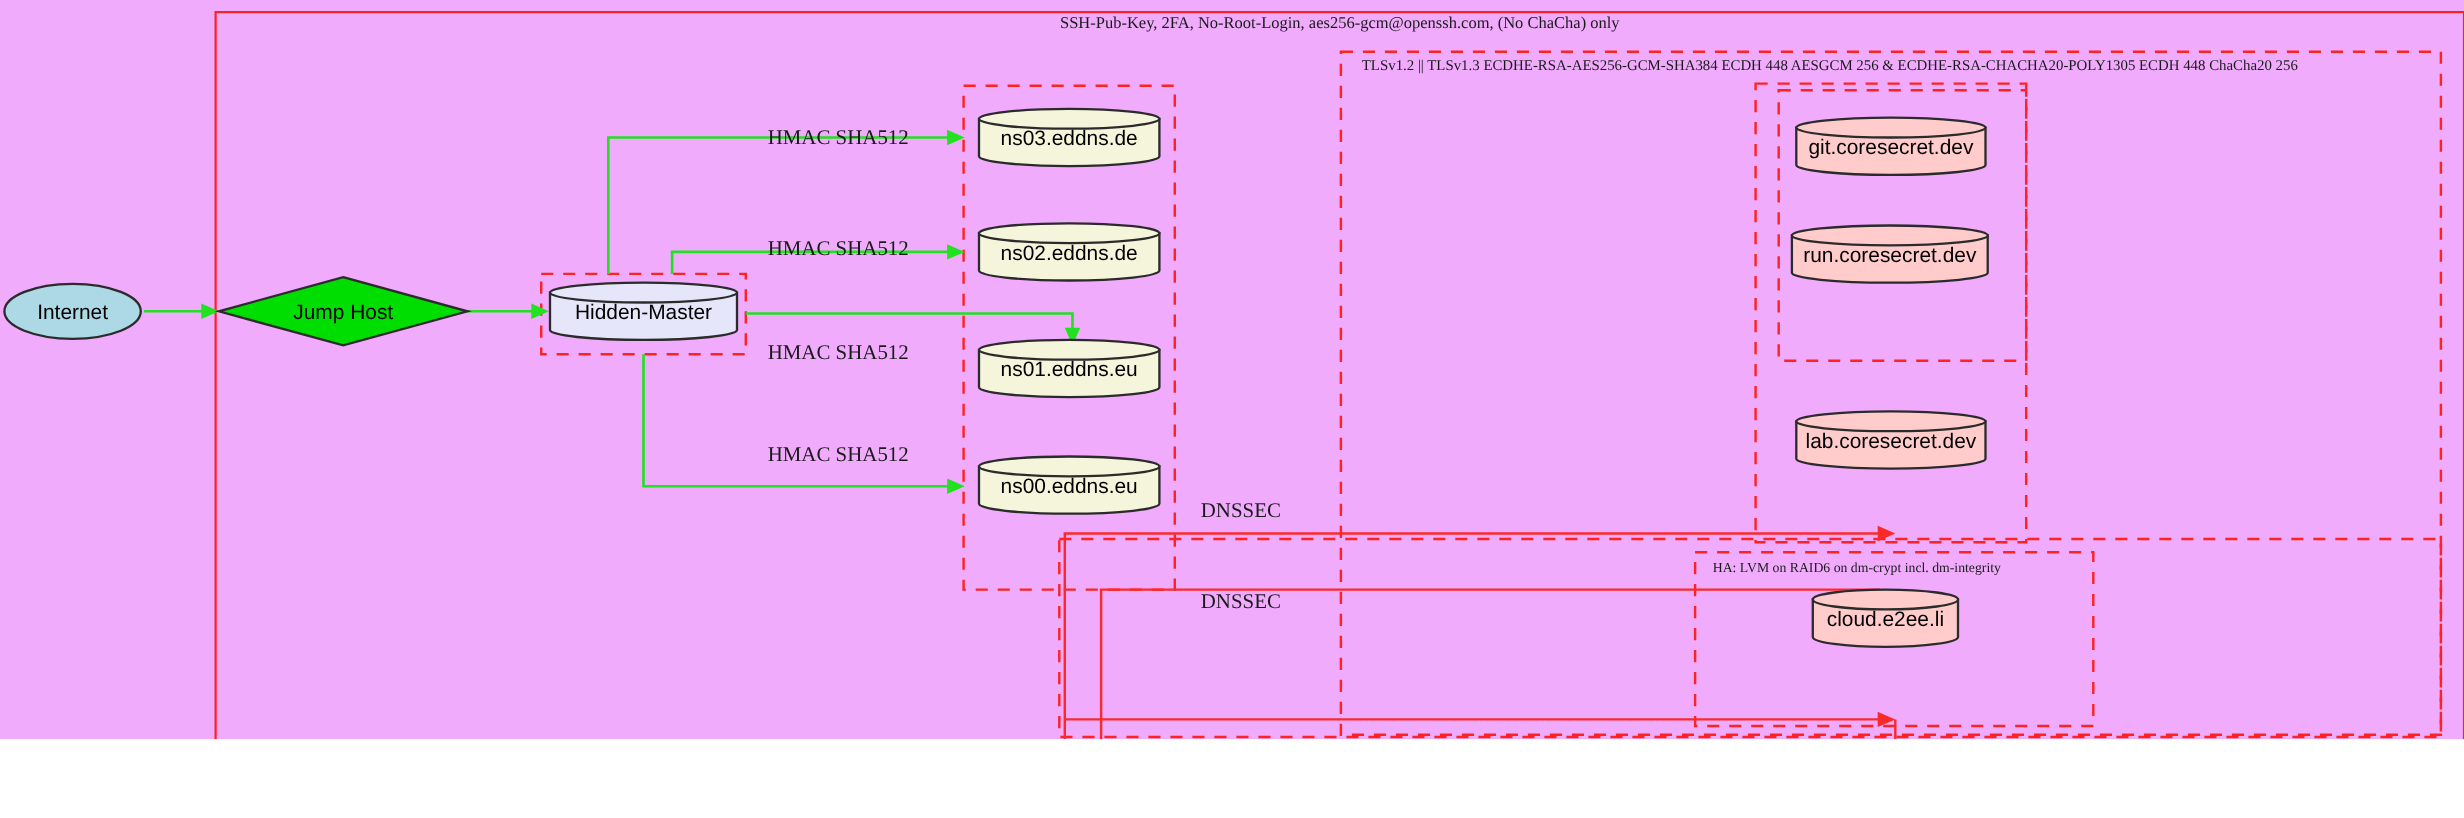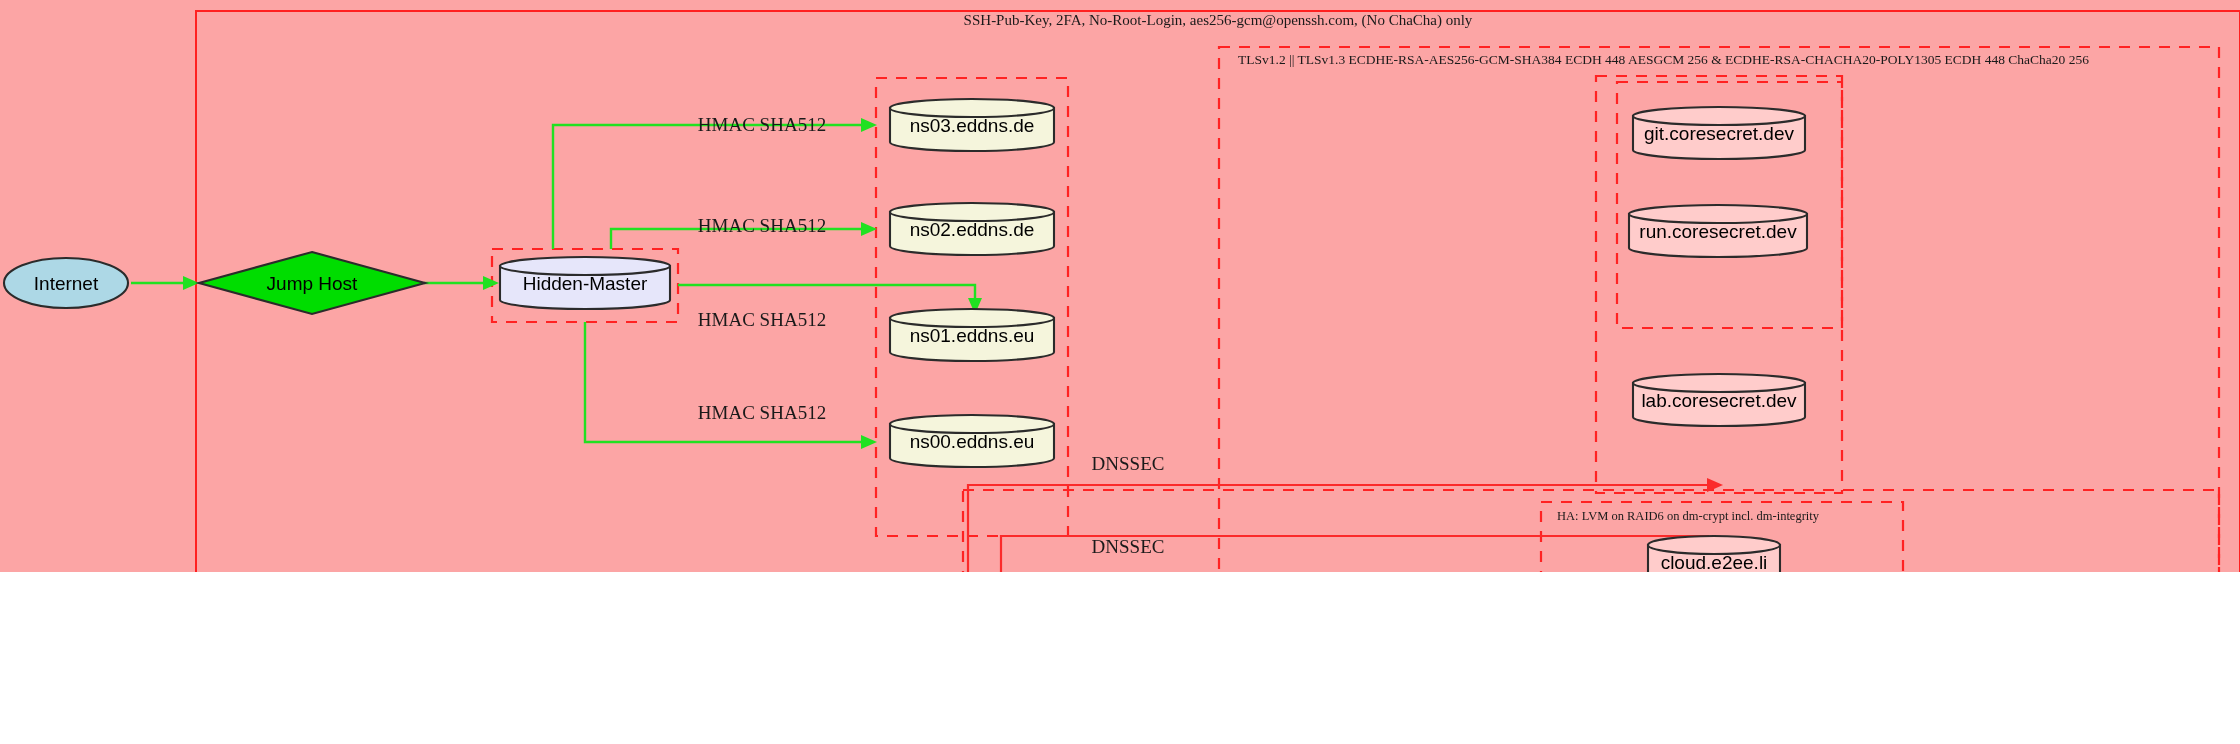--- a/index.html
+++ b/index.html
@@ -3,22 +3,22 @@
 <meta charset="utf-8">
 <style>
   html, body {
     margin: 0;
     padding: 0;
     background: #ffffff;
   }
   #canvas {
     position: relative;
     width: 2240px;
-    height: 572px;
-    background: #fca5a5;
+    height: 672px;
+    background: #f0abfc;
     font-family: "Liberation Sans", sans-serif;
     overflow: hidden;
   }
   svg#diagram {
     position: absolute;
     top: 0; left: 0;
     width: 2240px;
     height: 744px;
   }
   .serif-label {

